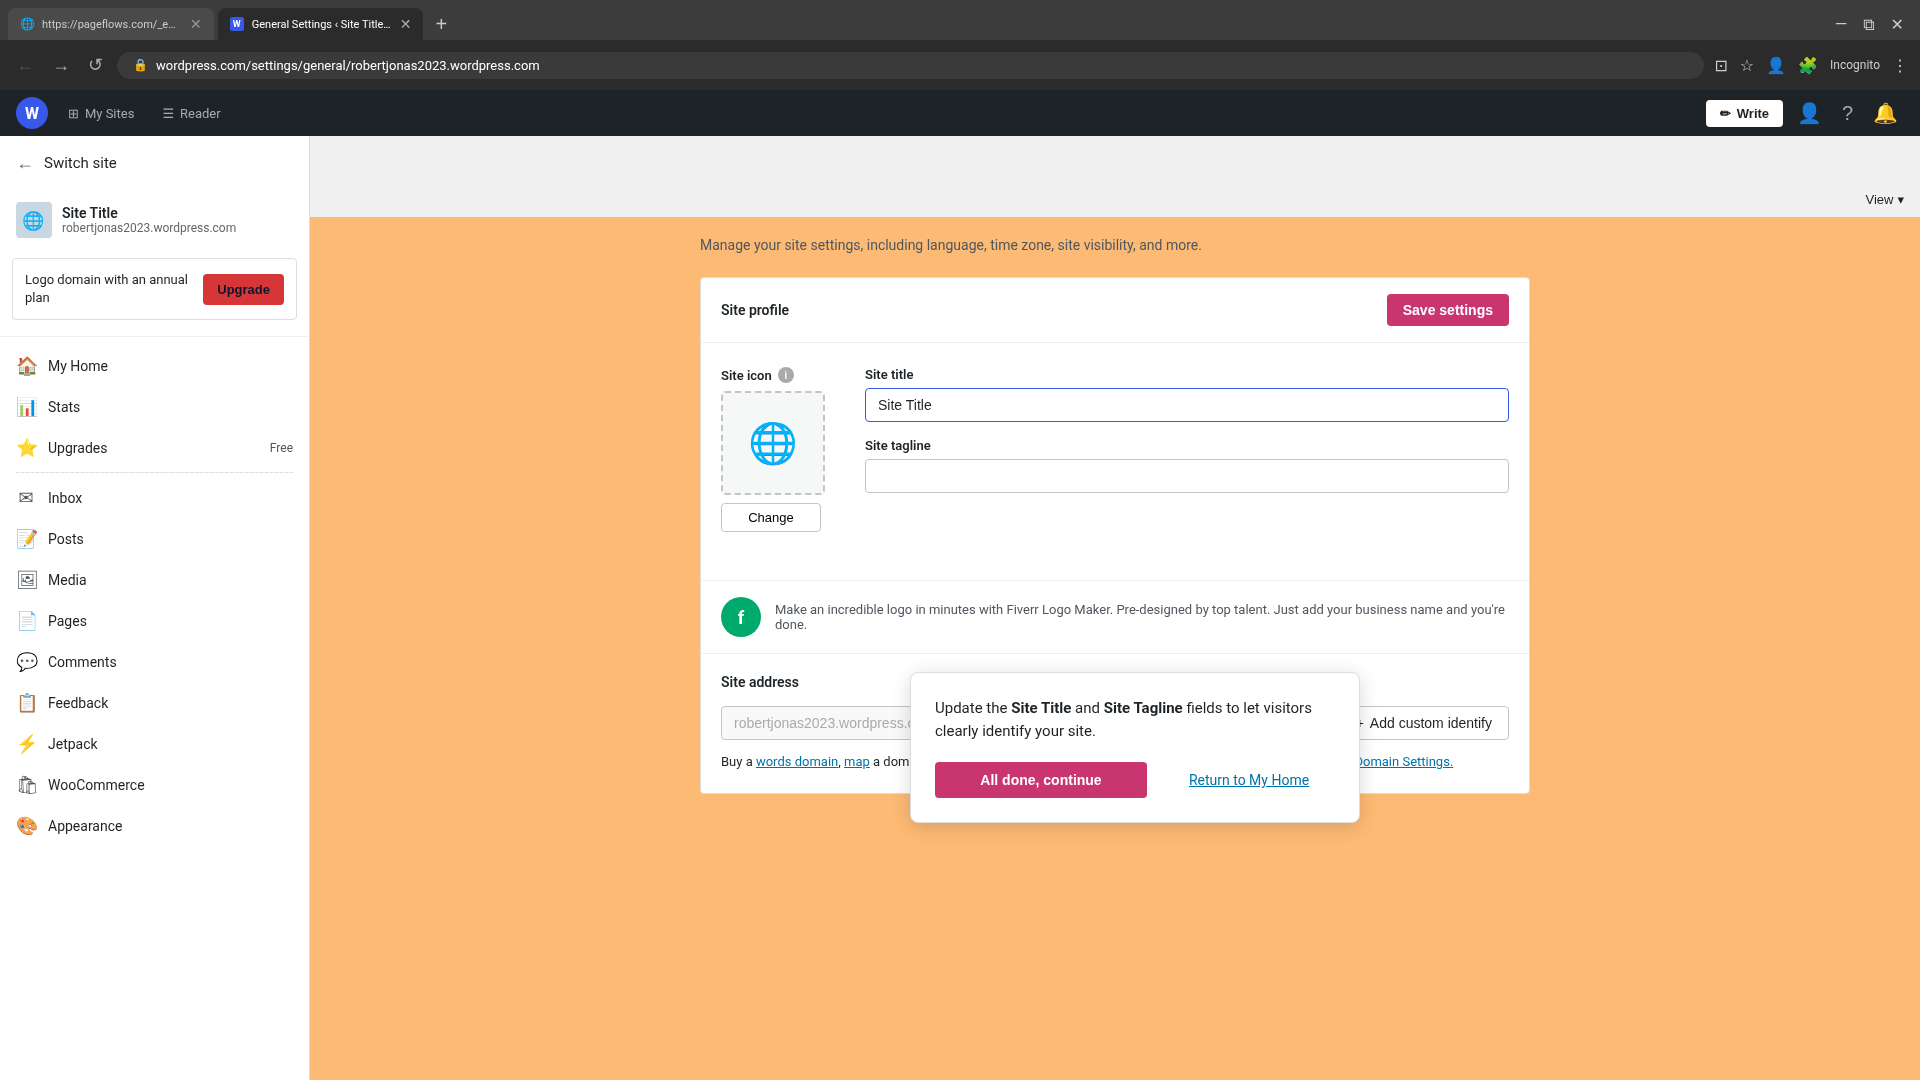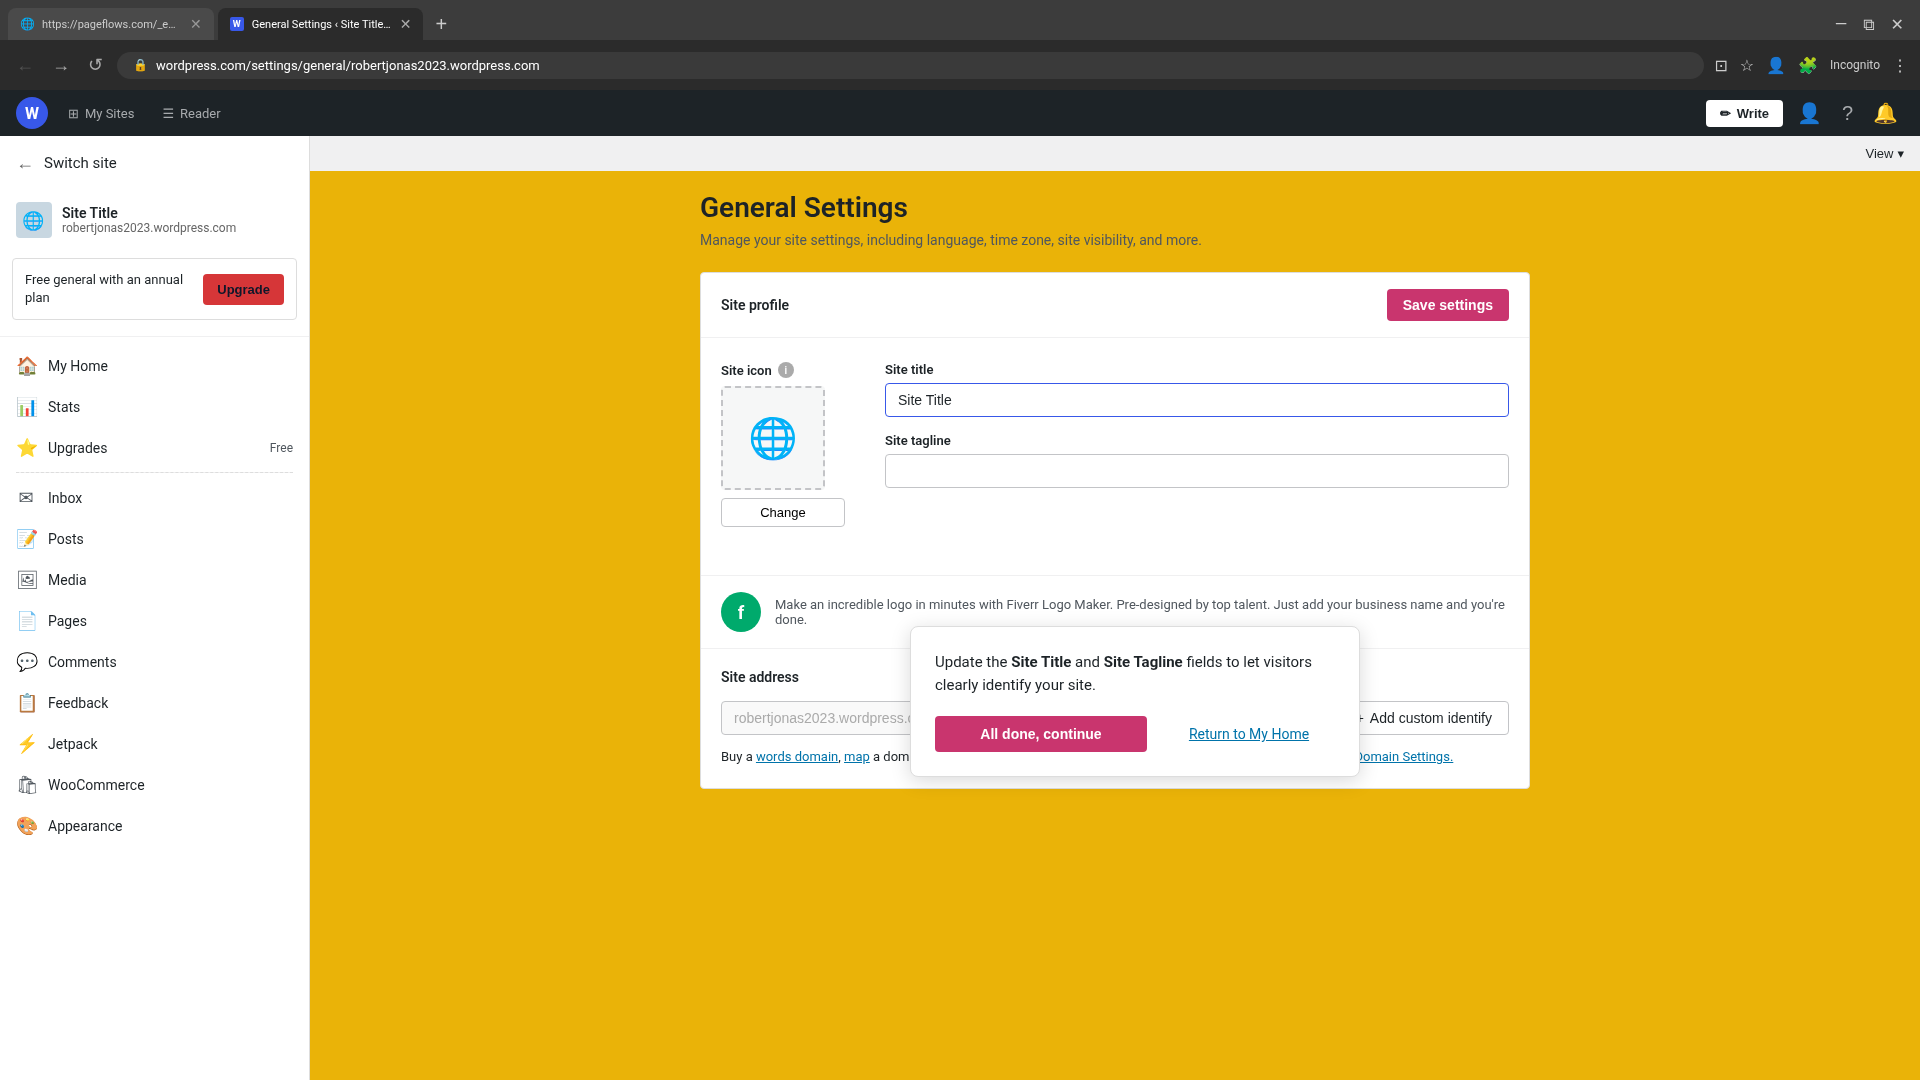--- a/index.html
+++ b/index.html
@@ -192,22 +192,23 @@
       color: #1d2327;
       font-size: 14px;
     }
     .sidebar-item .icon { font-size: 18px; color: #50575e; width: 20px; text-align: center; }
     .sidebar-item .badge { margin-left: auto; font-size: 12px; color: #50575e; }
 
     
     .content-area {
       flex: 1;
       overflow-y: auto;
-      background: #eab308;
+      background: #fdba74;
       position: relative;
+      margin-top: 46px;
     }
 
     .view-bar {
       display: flex;
       justify-content: flex-end;
       padding: 10px 16px;
       background: #f0f0f1;
     }
     .view-btn {
       display: flex; align-items: center; gap: 4px;
@@ -272,21 +273,21 @@
     .site-icon-preview {
       width: 104px; height: 104px;
       border: 2px dashed #c3c4c7;
       border-radius: 4px;
       display: flex; align-items: center; justify-content: center;
       background: #f6f7f7;
       font-size: 36px; color: #aaa;
       margin-bottom: 8px;
     }
     .change-btn {
-      width: 124px;
+      width: 100px;
       background: #fff;
       border: 1px solid #c3c4c7;
       border-radius: 4px;
       padding: 6px;
       font-size: 13px;
       cursor: pointer;
       text-align: center;
     }
 
     .form-fields { flex: 1; }
@@ -463,21 +464,21 @@
 
     <div class="site-info">
       <div class="site-avatar">🌐</div>
       <div>
         <div class="site-name">Site Title</div>
         <div class="site-url">robertjonas2023.wordpress.com</div>
       </div>
     </div>
 
     <div class="upgrade-banner">
-      <span class="upgrade-text">Free general with an annual plan</span>
+      <span class="upgrade-text">Logo domain with an annual plan</span>
       <button class="upgrade-btn">Upgrade</button>
     </div>
 
     <div class="sidebar-divider"></div>
 
     <div class="sidebar-item">
       <span class="icon">🏠</span>
       <span>My Home</span>
     </div>
     <div class="sidebar-item">
@@ -530,21 +531,20 @@
 
   <div class="content-area" style="position:relative;">
     <div class="view-bar">
       <button class="view-btn">
         <span>View</span>
         <span>▾</span>
       </button>
     </div>
 
     <div class="settings-container">
-      <h1 class="page-title">General Settings</h1>
       <p class="page-description">Manage your site settings, including language, time zone, site visibility, and more.</p>
 
       <div class="settings-card">
         <div class="card-header">
           <span class="card-title">Site profile</span>
           <button class="save-btn">Save settings</button>
         </div>
 
         <div class="card-body">
           <div class="site-icon-section">

